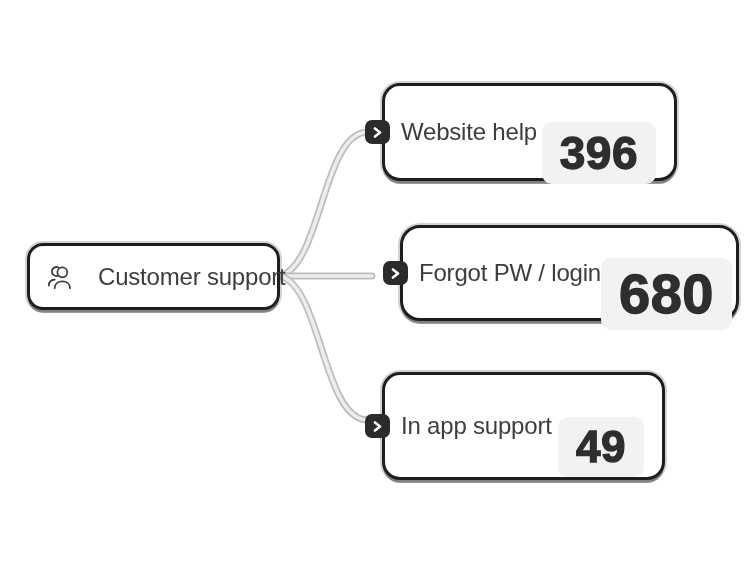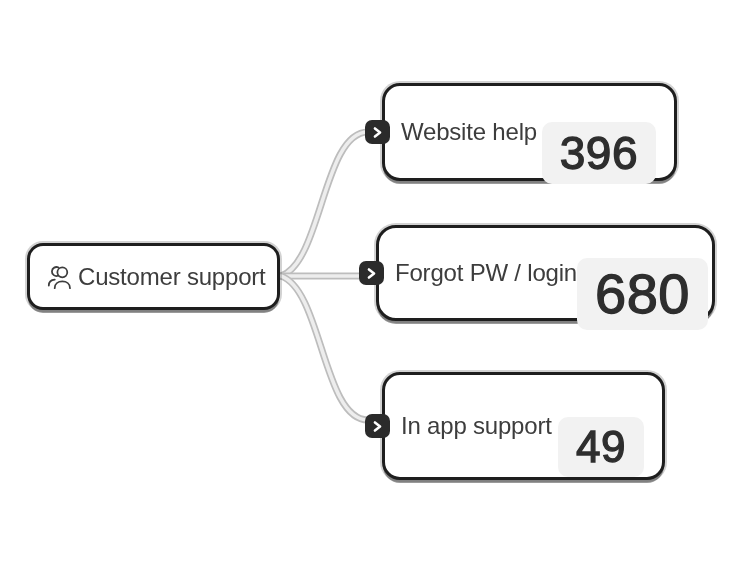--- a/index.html
+++ b/index.html
@@ -37,32 +37,32 @@
   }
   .node .label{
     color:var(--label-text);
     font-size:24px;
     letter-spacing:-0.2px;
     white-space:nowrap;
   }
   .node-root{
     left:27px;top:243px;width:253px;height:67px;
     border-radius:16px;
-    gap:4px;
+    gap:24px;
   }
   .node-child-1{left:382px;top:83px;width:295px;height:98px;}
-  .node-child-2{left:376px;top:225px;width:339px;height:96px;border-radius:20px;}
+  .node-child-2{left:400px;top:225px;width:339px;height:96px;border-radius:20px;}
   .node-child-3{left:382px;top:372px;width:283px;height:108px;}
   .count-badge{
     margin-left:auto;
     background:var(--count-badge-bg);
     border-radius:10px;
     padding:8px 18px;
     color:var(--count-text);
-    font-weight:400;
+    font-weight:700;
     line-height:1;
     -webkit-text-stroke:1.3px var(--count-text);
     letter-spacing:0.5px;
     margin-top:41px;
   }
   .node-child-1 .count-badge{font-size:46px;}
   .node-child-2 .count-badge{font-size:56px;}
   .node-child-3 .count-badge{font-size:44px;}
   .marker{
     position:absolute;

